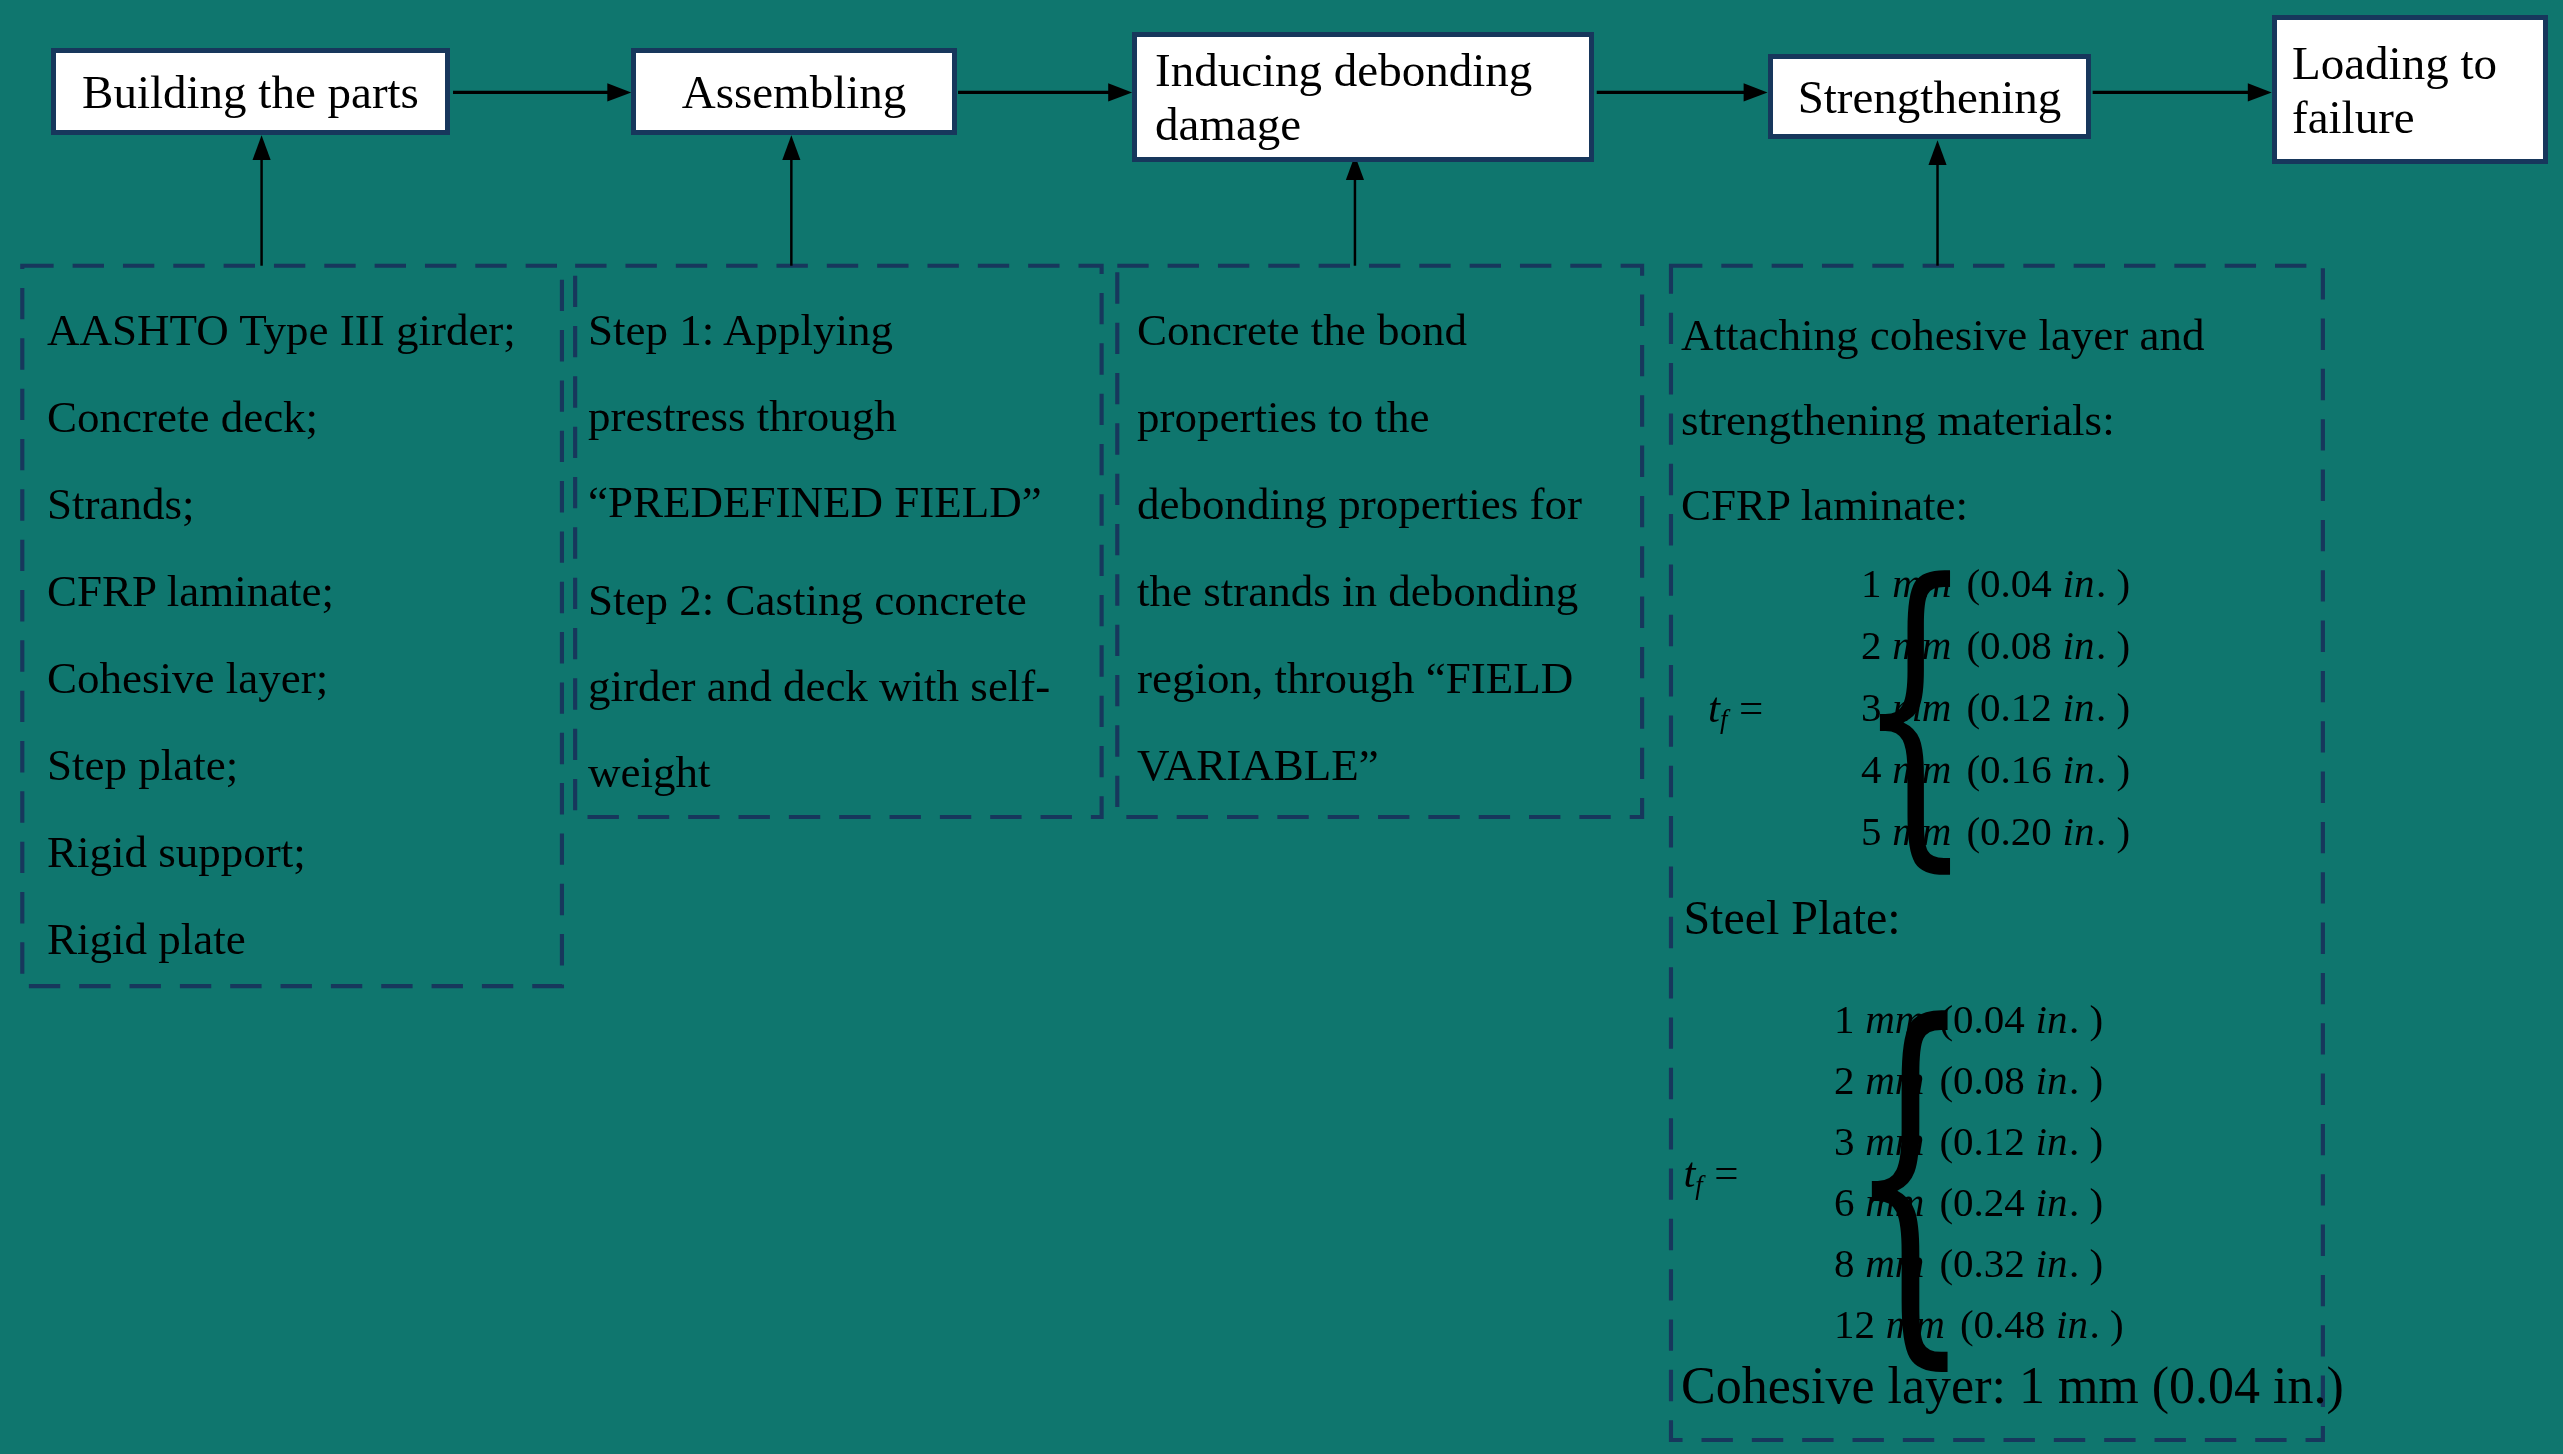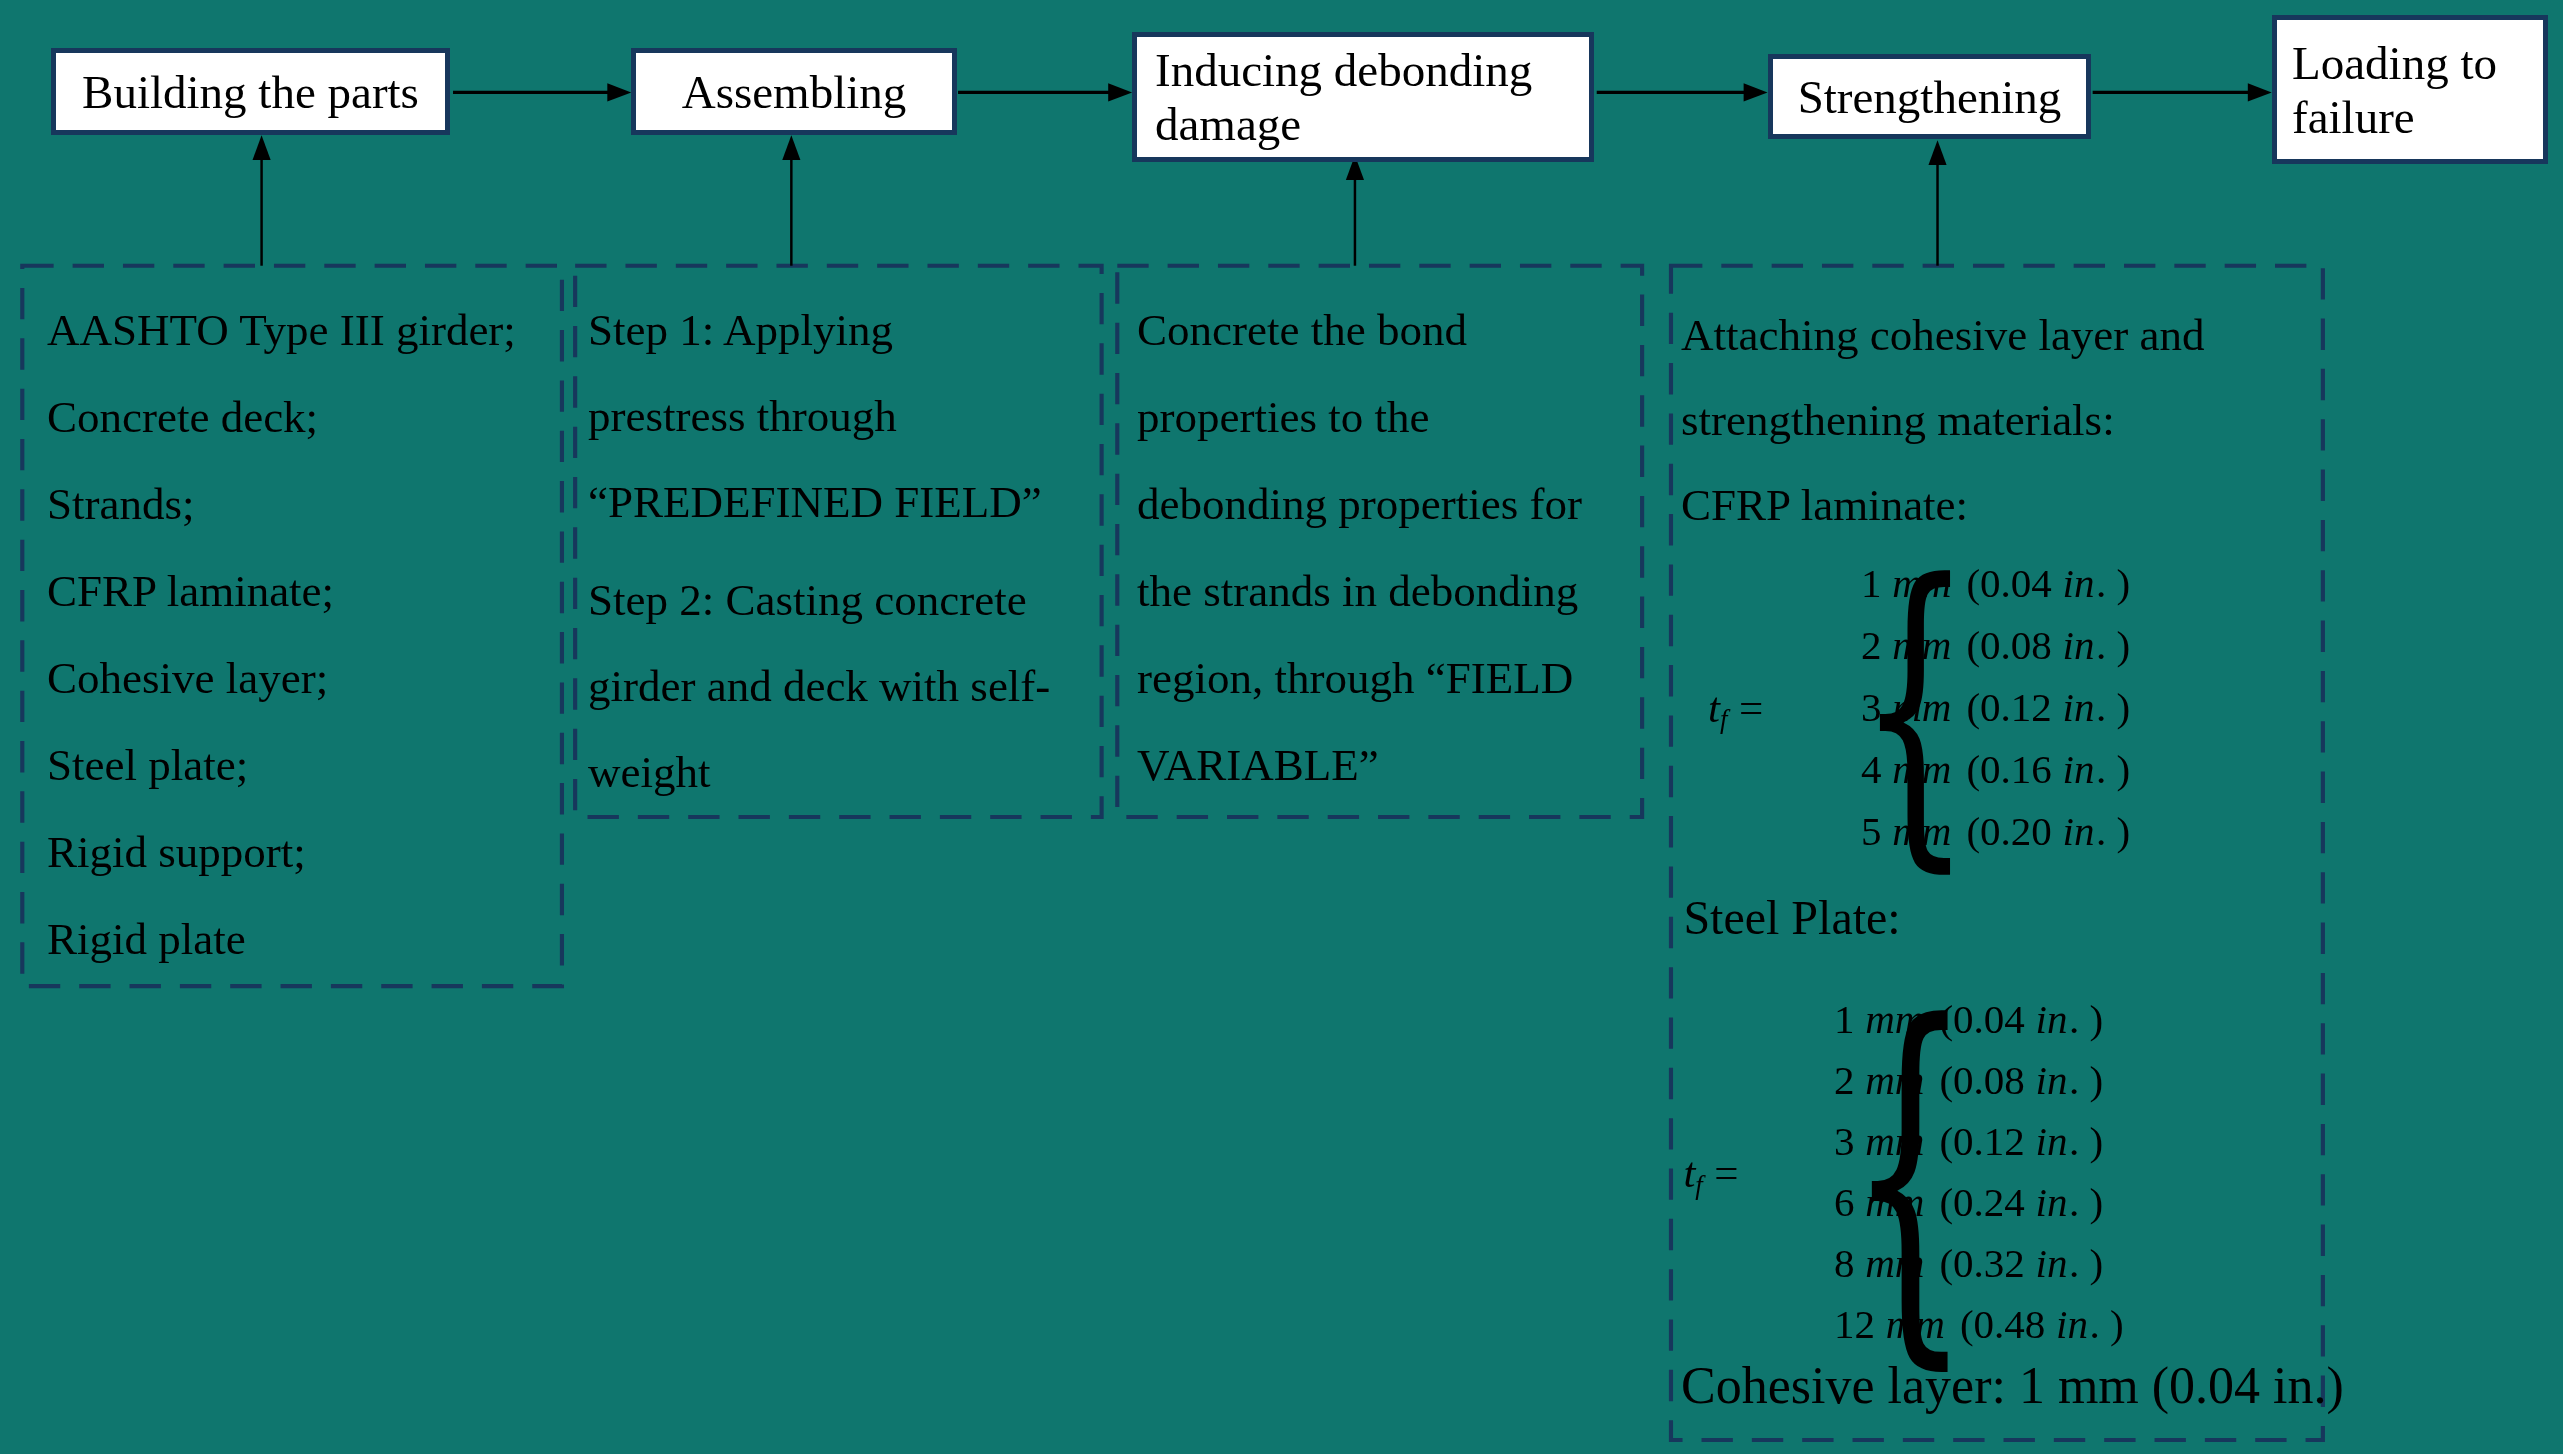--- a/index.html
+++ b/index.html
@@ -150,21 +150,21 @@
   <div class="step-box left" id="box-loading">
     <span>Loading to failure</span>
   </div>
 
   <div class="detail-lines" id="detail-building">
     <span class="ln">AASHTO Type III girder;</span>
     <span class="ln">Concrete deck;</span>
     <span class="ln">Strands;</span>
     <span class="ln">CFRP laminate;</span>
     <span class="ln">Cohesive layer;</span>
-    <span class="ln">Steel plate;</span>
+    <span class="ln">Step plate;</span>
     <span class="ln">Rigid support;</span>
     <span class="ln">Rigid plate</span>
   </div>
 
   <div class="detail-lines" id="detail-assembling">
     <span class="ln">Step 1: Applying</span>
     <span class="ln">prestress through</span>
     <span class="ln">“PREDEFINED FIELD”</span>
     <span class="ln step2">Step 2: Casting concrete</span>
     <span class="ln">girder and deck with self-</span>

